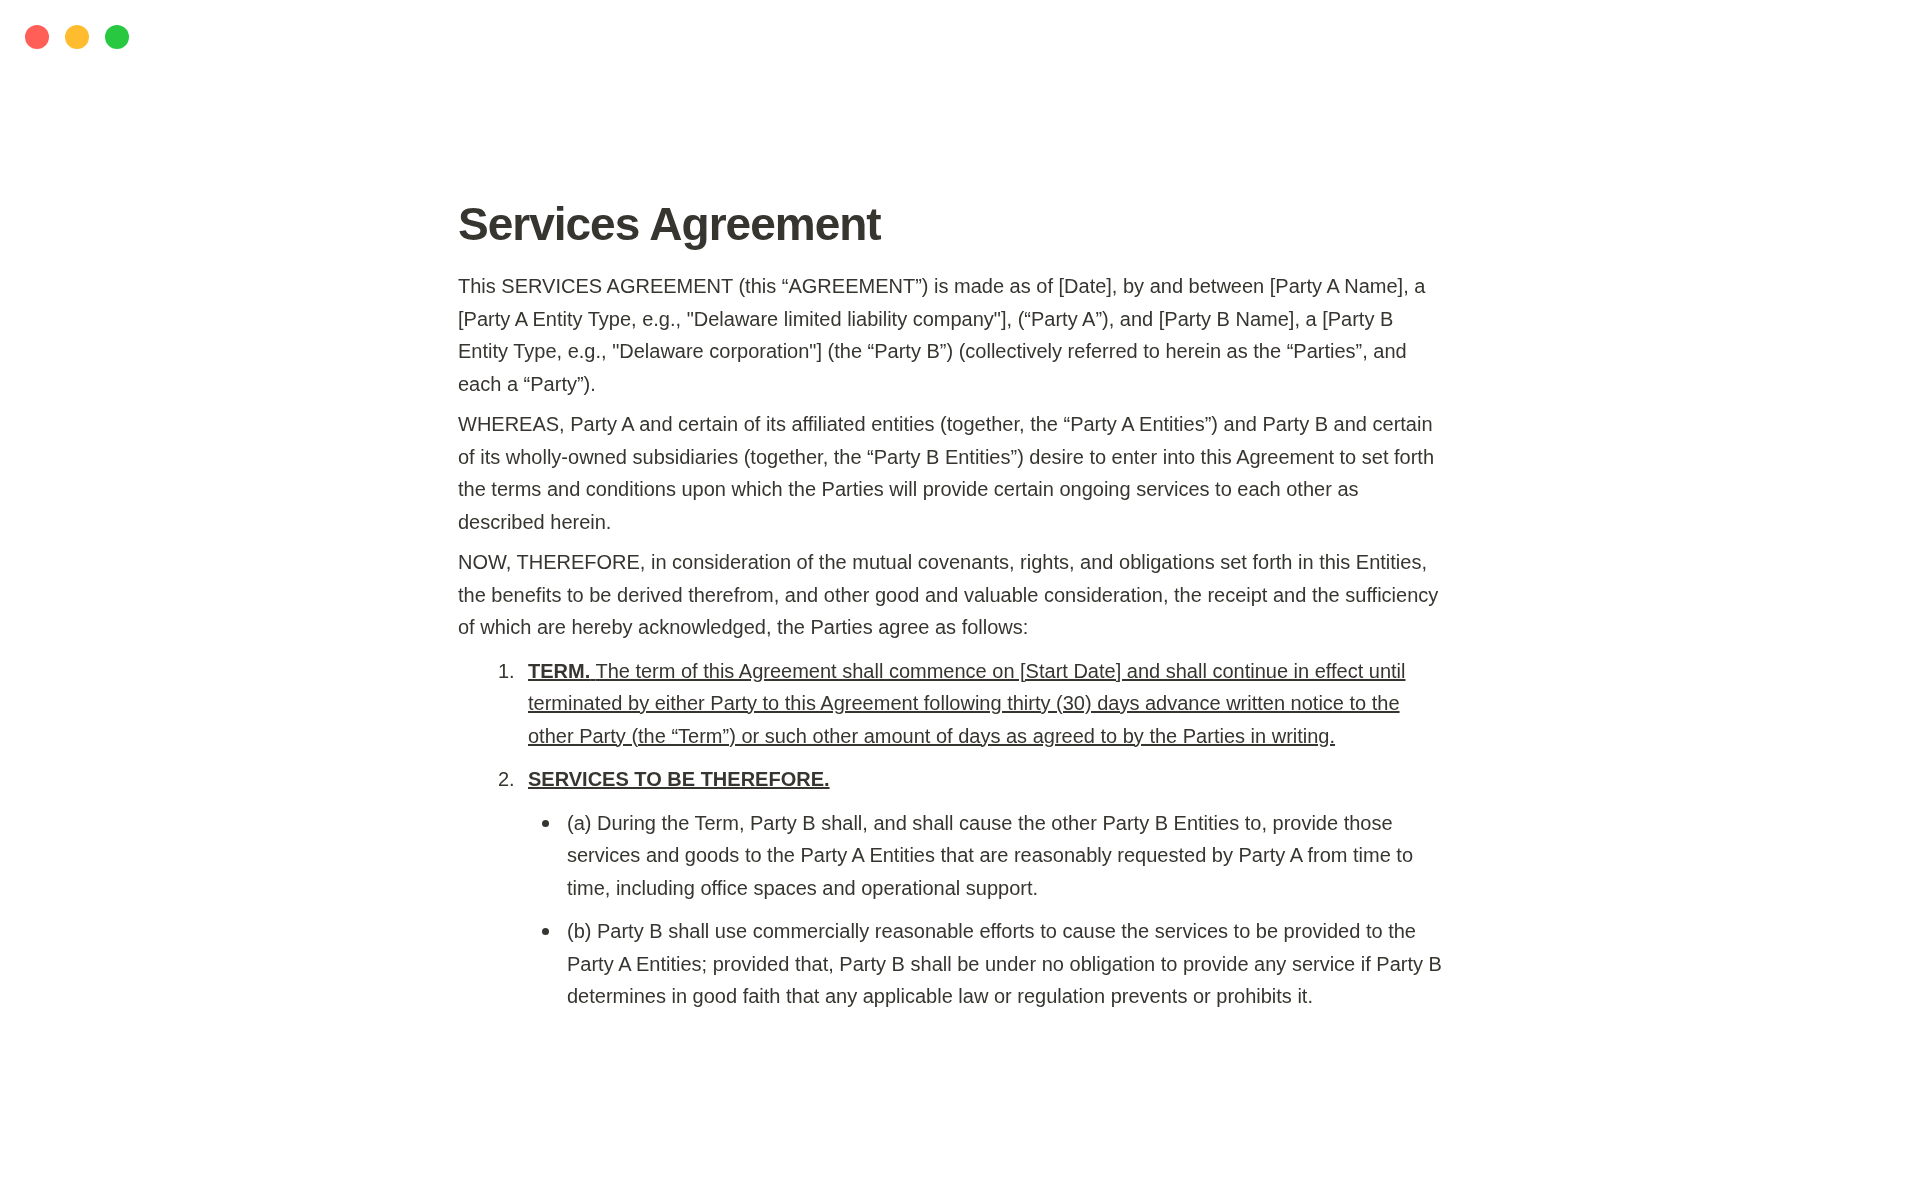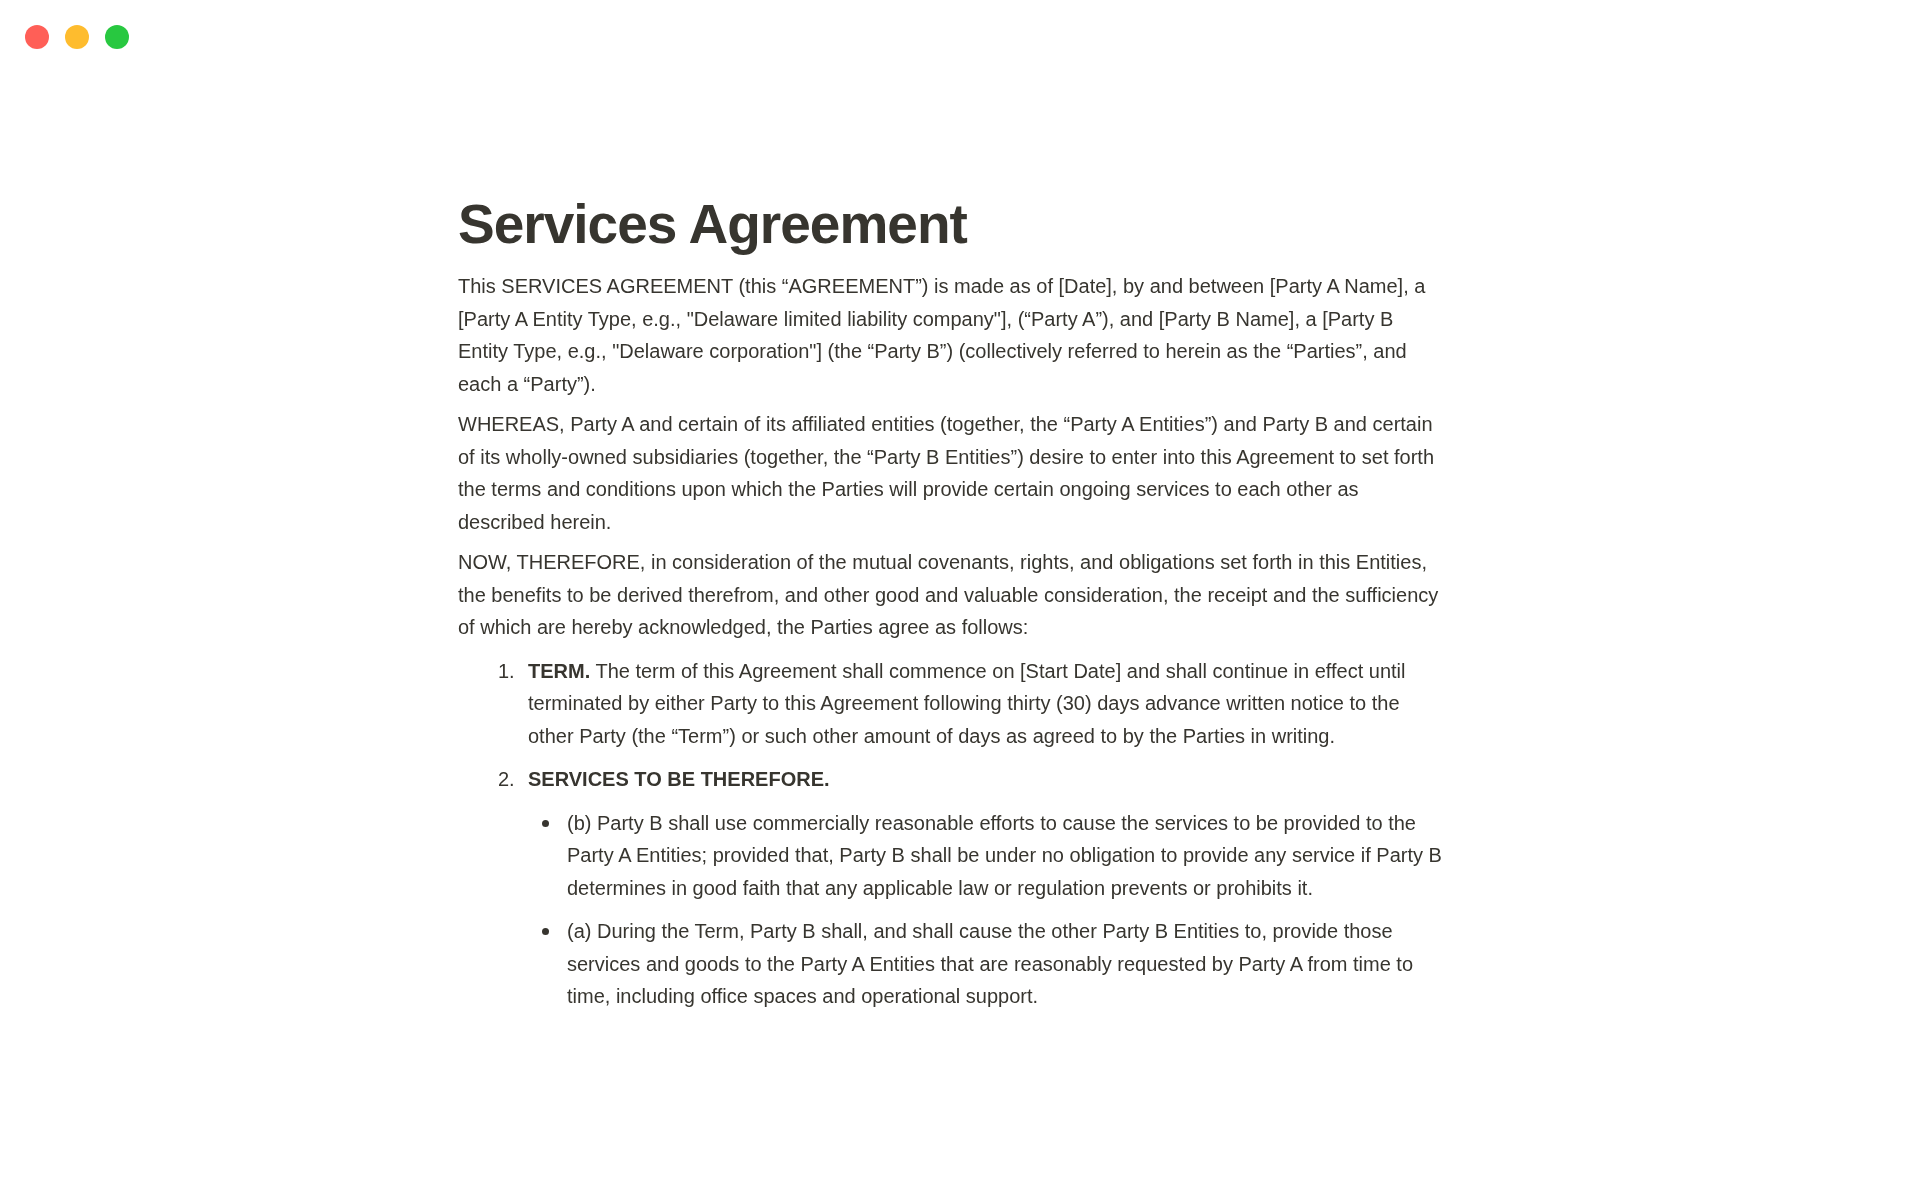--- a/index.html
+++ b/index.html
@@ -27,21 +27,21 @@
     padding: 0;
     cursor: pointer;
   }
   .doc {
     position: absolute;
     left: 458px;
     top: 188px;
     width: 990px;
   }
   .page-title {
-    font-size: 55px;
+    font-size: 46px;
     line-height: 72px;
     font-weight: 700;
     letter-spacing: -1px;
     margin: 0 0 10px 0;
     color: #37352f;
   }
   .para {
     font-size: 20px;
     line-height: 32.5px;
     margin: 8px 0;
@@ -51,21 +51,21 @@
     display: flex;
     font-size: 20px;
     line-height: 32.5px;
     margin: 11px 0;
     cursor: text;
   }
   .num-marker {
     flex: 0 0 30px;
     margin-left: 40px;
   }
-  .list-text { flex: 1; }
+  .list-text { flex: 1; text-decoration: underline; }
   .list-heading { font-weight: 700; }
   .bullet-marker {
     flex: 0 0 25px;
     margin-left: 84px;
   }
   .dot {
     display: block;
     width: 7px;
     height: 7px;
     border-radius: 50%;
@@ -109,26 +109,26 @@
         <span class="list-heading">SERVICES TO BE THEREFORE.</span>
       </div>
     </div>
 
     <div>
 
       <div class="bullet-row">
         <span class="bullet-marker">
             <span class="dot"></span>
           </span>
-        <div class="bullet-text">(b) Party B shall use commercially reasonable efforts to cause the services to be provided to the Party A Entities; provided that, Party B shall be under no obligation to provide any service if Party B determines in good faith that any applicable law or regulation prevents or prohibits it.</div>
+        <div class="bullet-text">(a) During the Term, Party B shall, and shall cause the other Party B Entities to, provide those services and goods to the Party A Entities that are reasonably requested by Party A from time to time, including office spaces and operational support.</div>
       </div>
 
       <div class="bullet-row">
         <span class="bullet-marker">
             <span class="dot"></span>
           </span>
-        <div class="bullet-text">(a) During the Term, Party B shall, and shall cause the other Party B Entities to, provide those services and goods to the Party A Entities that are reasonably requested by Party A from time to time, including office spaces and operational support.</div>
+        <div class="bullet-text">(b) Party B shall use commercially reasonable efforts to cause the services to be provided to the Party A Entities; provided that, Party B shall be under no obligation to provide any service if Party B determines in good faith that any applicable law or regulation prevents or prohibits it.</div>
       </div>
 
 
     </div>
   </div>
 </div>
 
 </body></html>

